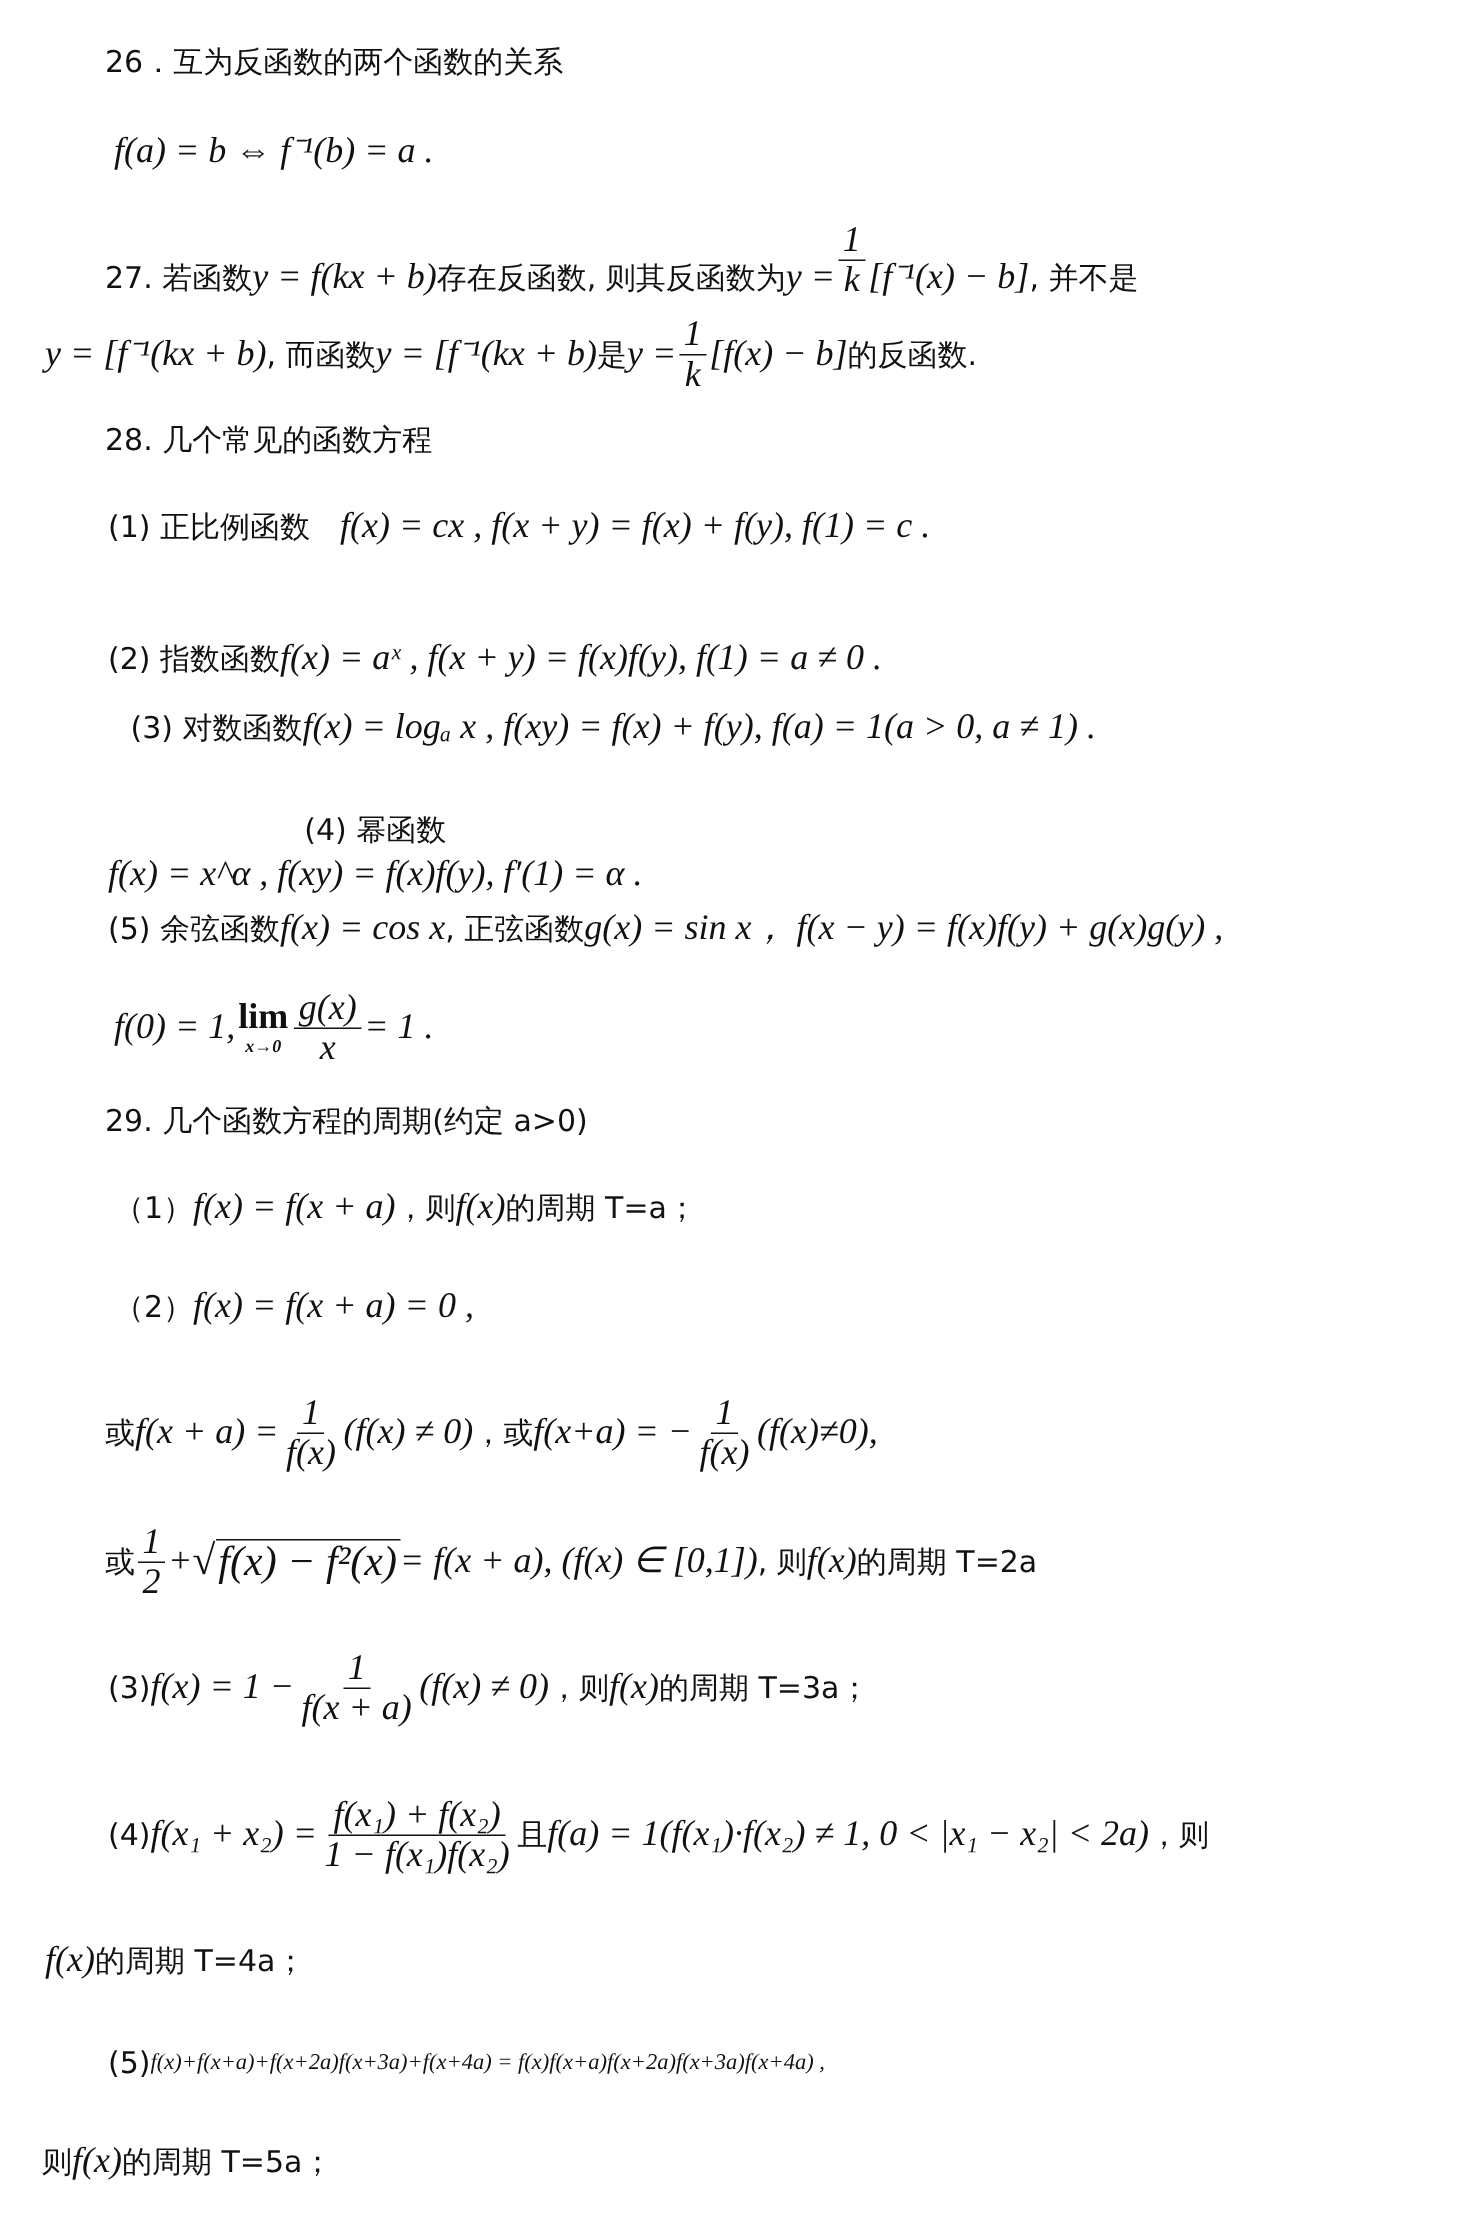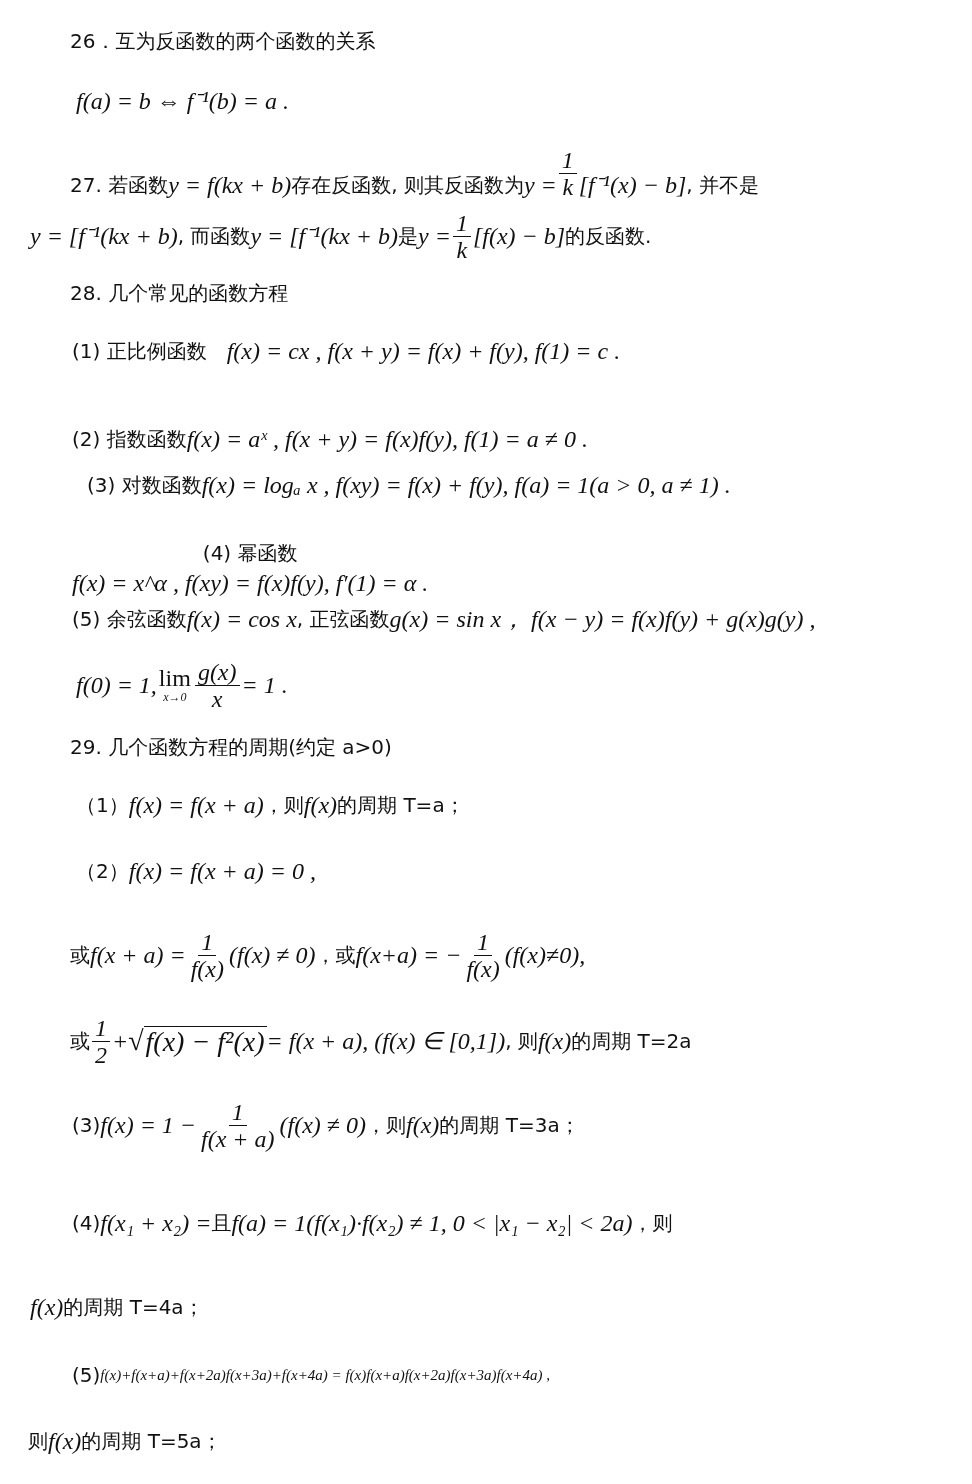--- a/index.html
+++ b/index.html
@@ -4,21 +4,21 @@
 <style>
   html, body { margin:0; padding:0; background:#ffffff; }
   body { width:972px; height:1484px; position:relative; overflow:hidden;
          font-family:"DejaVu Serif", serif; color:#111; }
   .line { position:absolute; white-space:nowrap; font-size:22px; line-height:30px; display:flex; align-items:center; }
   .cn { font-family:"DejaVu Sans", sans-serif; font-size:20px; }
   .m { font-family:"Liberation Serif", serif; font-style:italic; font-size:24px; }
   .frac { display:inline-flex; flex-direction:column; align-items:center; vertical-align:middle; margin:0 2px; font-family:"Liberation Serif", serif; font-style:italic; font-size:24px; line-height:26px; }
   .frac .num { padding:0 3px; border-bottom:1.5px solid #111; }
   .frac .den { padding:0 3px; }
-  .lim { display:inline-flex; flex-direction:column; align-items:center; font-family:"Liberation Serif", serif; font-size:24px; line-height:24px; margin:0 2px; }
+  .lim { display:inline-flex; flex-direction:column; align-items:center; font-family:"Liberation Serif", serif; font-size:24px; line-height:24px; margin:0 2px;font-weight:bold; }
   .lim small { font-size:12px; font-style:italic; line-height:14px; }
   .sqrt { border-top:1.5px solid #111; padding:0 2px; font-family:"Liberation Serif", serif; font-style:italic; font-size:28px; }
   .rad { font-family:"Liberation Serif", serif; font-size:28px; }
 </style>
 </head>
 <body>
 
 <div class="line" style="left:70px; top:26px;">
     <span class="cn">26．互为反函数的两个函数的关系</span>
   </div>
@@ -143,20 +143,24 @@
       <span class="den">f(x + a)</span>
     </span>
   <span class="m">(f(x) ≠ 0)</span>
   <span class="cn"> ，则 </span>
   <span class="m">f(x)</span>
   <span class="cn"> 的周期 T=3a；</span>
 </div>
 <div class="line" style="left:72px; top:1190px; height:66px;">
   <span class="cn">(4) </span>
   <span class="m">f(x₁ + x₂) = </span>
+  <span class="frac">
+      <span class="num">f(x₁) + f(x₂)</span>
+      <span class="den">1 − f(x₁)f(x₂)</span>
+    </span>
   <span class="cn"> 且 </span>
   <span class="m">f(a) = 1(f(x₁)·f(x₂) ≠ 1, 0 &lt; |x₁ − x₂| &lt; 2a)</span>
   <span class="cn"> ，则</span>
 </div>
 <div class="line" style="left:30px; top:1292px;">
   <span class="m">f(x)</span>
   <span class="cn"> 的周期 T=4a；</span>
 </div>
 <div class="line" style="left:72px; top:1360px;">
   <span class="cn">(5) </span>

